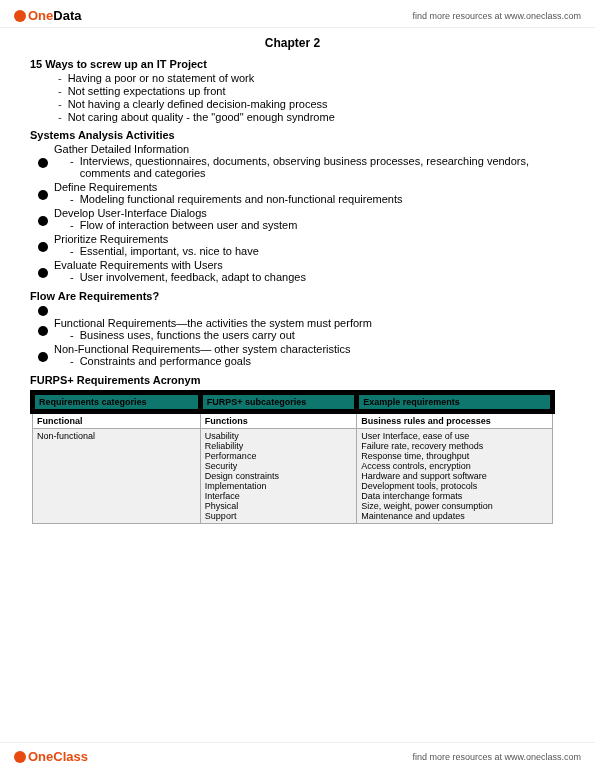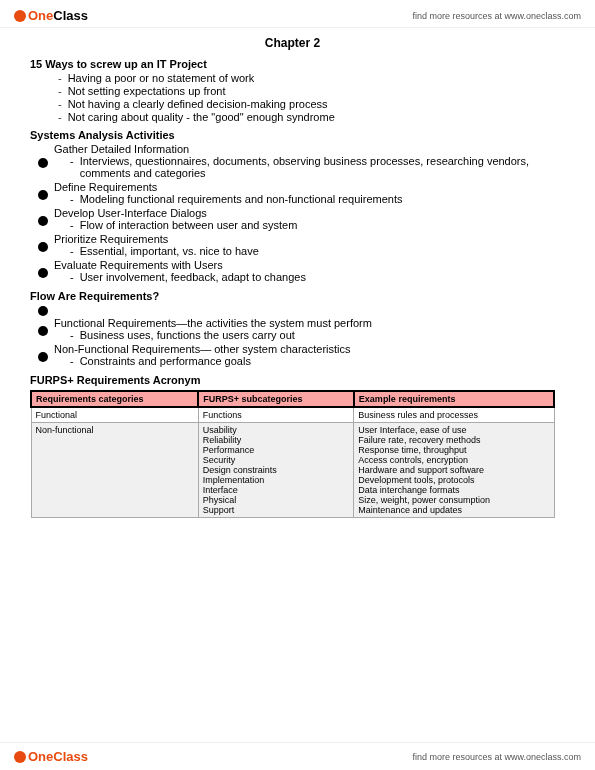--- a/index.html
+++ b/index.html
@@ -115,52 +115,53 @@
       flex-shrink: 0;
     }
     
     .furps-table {
       width: 100%;
       border-collapse: collapse;
       margin-top: 4px;
       font-size: 9px;
     }
     .furps-table th {
-      background: #fca5a5;
+      background: #0f766e;
       color: #000;
-      border: 2px solid #000000;
+      border: 5px solid #000000;
       padding: 2px 4px;
       font-weight: bold;
       text-align: left;
     }
     .furps-table td {
       border: 1px solid #aaa;
       padding: 2px 4px;
       vertical-align: top;
     }
     .furps-table tr:nth-child(even) td {
       background: #f5f5f5;
     }
     .furps-table tr:first-child td {
       background: #fff;
+      font-weight: bold;
     }
     .td-functional {
       background: #fff !important;
     }
     .td-nonfunctional {
       background: #f0f0f0 !important;
     }
   </style>
 </head>
 <body>
 
 <div class="header">
   <div class="logo">
     <span class="logo-dot"></span>
-    <span class="logo-text"><span>One</span><span style="color:#000">Class</span></span>
+    <span class="logo-text"><span>One</span><span style="color:#000">Data</span></span>
   </div>
   <div class="header-tagline">find more resources at www.oneclass.com</div>
 </div>
 
 <div class="content">
 
   <div class="chapter-title">Chapter 2</div>
 
   <div class="section-heading">15 Ways to screw up an IT Project</div>
   <ul class="dash-list">

